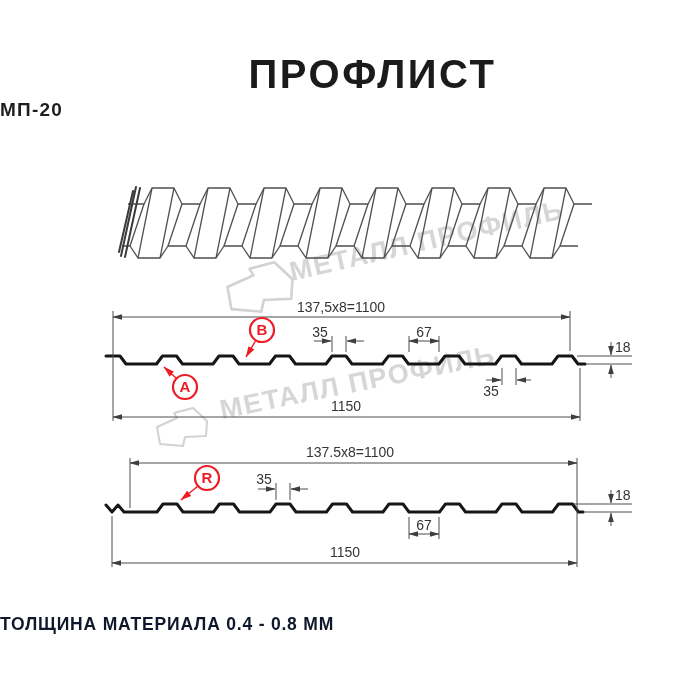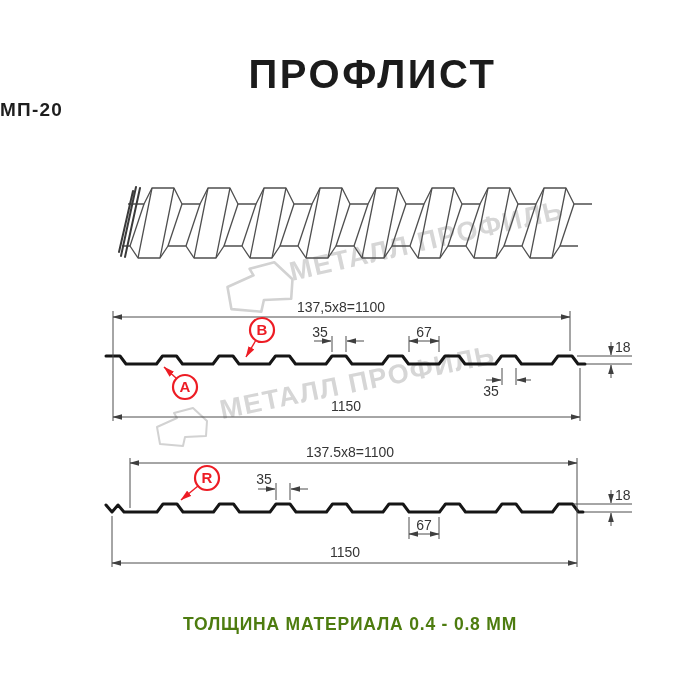--- a/index.html
+++ b/index.html
@@ -2,22 +2,22 @@
 <html><head>
 <meta charset="utf-8">
 <style>
   html,body{margin:0;padding:0;background:#fff;}
   .page{position:relative;width:700px;height:700px;background:#ffffff;overflow:hidden;
         font-family:"Liberation Sans",sans-serif;}
   .title{position:absolute;top:52px;left:0;right:0;text-align:center;
          font-size:40px;font-weight:700;letter-spacing:2.5px;color:#1b1b1b;margin-left:45px;}
   .subtitle{position:absolute;top:99px;left:0;right:0;text-align:left;
          font-size:19px;font-weight:600;letter-spacing:1.2px;color:#1e1e1e;}
-  .footer{position:absolute;top:614px;left:0;right:0;text-align:center;
-         font-size:17.5px;font-weight:600;letter-spacing:0.8px;color:#4d7c0f;}
+  .footer{position:absolute;top:614px;left:0;right:0;
+         font-size:17.5px;font-weight:600;letter-spacing:0.8px;color:#0f172a;}
   svg{position:absolute;left:0;top:0;}
   .dl{stroke:#4c4c4c;stroke-width:1;fill:none;}
   .dim{font-size:14px;fill:#353535;font-family:"Liberation Sans",sans-serif;}
   .profile{stroke:#161616;stroke-width:3;fill:none;stroke-linejoin:round;stroke-linecap:round;}
   .sheet{stroke:#4f4f4f;stroke-width:1.3;fill:none;stroke-linejoin:round;}
   .edge{stroke:#3a3a3a;stroke-width:2;fill:none;stroke-linecap:round;}
   .wmtext{font-size:27px;font-weight:700;letter-spacing:1.5px;fill:#d6d6d6;
           font-family:"Liberation Sans",sans-serif;}
   .wmlogo{stroke:#d2d2d2;stroke-width:2;fill:none;stroke-linejoin:round;}
   .leader{stroke:#ed1c24;stroke-width:1.4;fill:none;}

